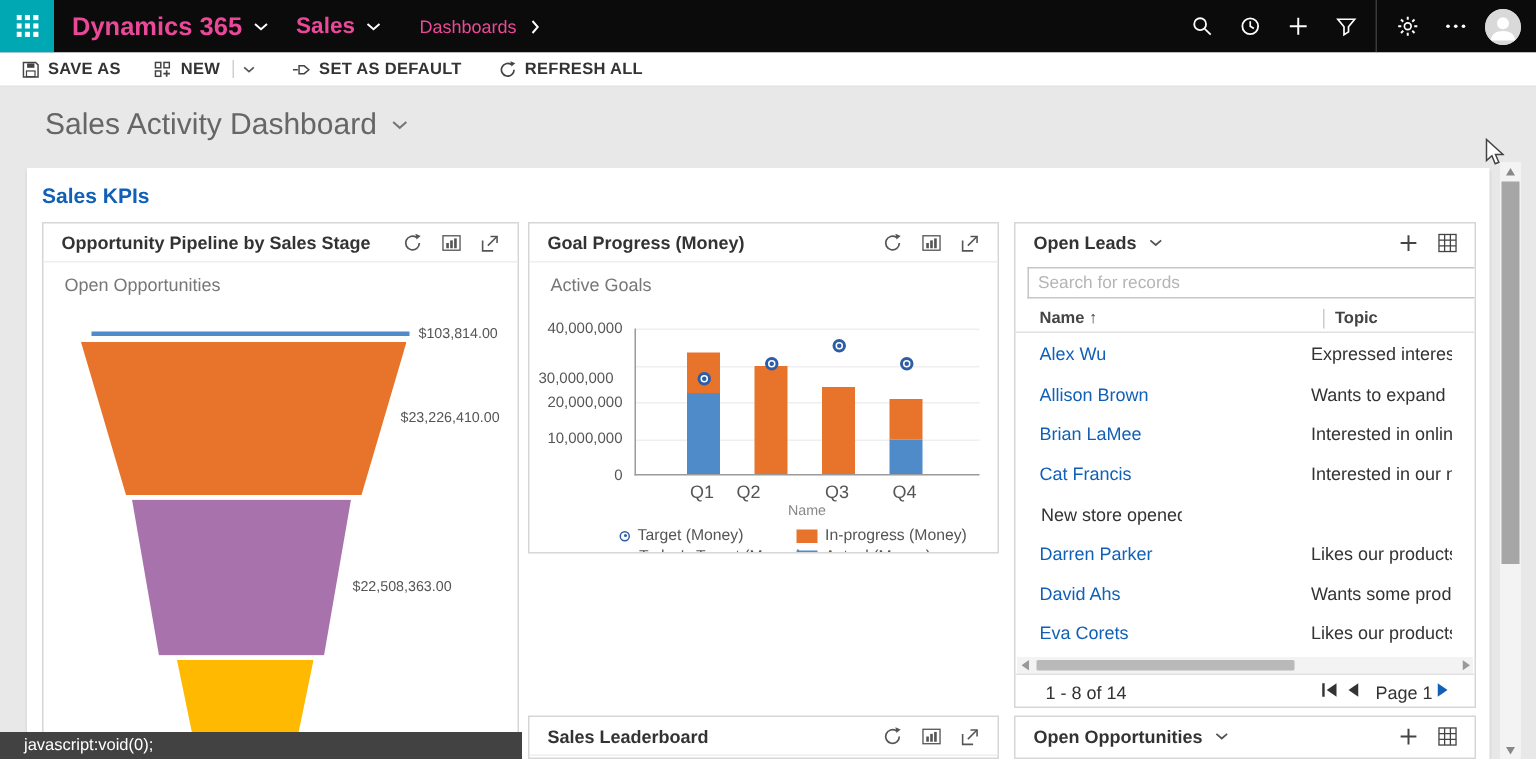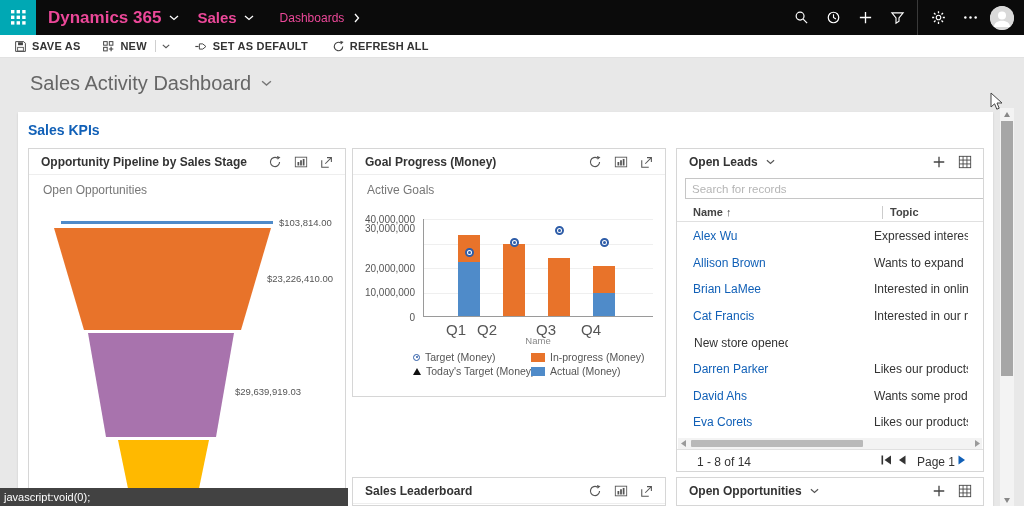--- a/index.html
+++ b/index.html
@@ -33,50 +33,50 @@
 
   
   .panel { position:absolute; background:#fff; border:1px solid #d6d6d6; overflow:hidden; }
   .panel-h { height:26px; display:flex; align-items:center; padding:0 8px 0 12px; }
   .panel-h .ttl { font-size:12px; font-weight:700; color:#333; display:flex; align-items:center; gap:8px; }
   .panel-h .sp { flex:1; }
   .ph-ic { width:20px; height:20px; display:flex; align-items:center; justify-content:center; cursor:pointer; margin-left:6px; }
   .subtitle { position:absolute; left:14px; top:34px; font-size:12px; color:#777; }
 
   #panel-funnel   { left:28px;  top:148px; width:318px; height:358px; }
-  #panel-goal     { left:352px; top:148px; width:314px; height:249px; }
+  #panel-goal     { left:352px; top:148px; width:314px; height:221px; }
   #panel-leads    { left:676px; top:148px; width:308px; height:324px; }
   #panel-board    { left:352px; top:477px; width:314px; height:29px; }
   #panel-opps     { left:676px; top:477px; width:308px; height:29px; }
   #panel-funnel .panel-h, #panel-goal .panel-h, #panel-board .panel-h { border-bottom:1px solid #eee; }
 
   
   .fseg { position:absolute; }
   .f-line   { left:32px; top:72px;  width:212px; height:3px;  background:#4f8bc9; }
   .f-orange { left:25px; top:79px;  width:217px; height:102px; background:#e8732a; clip-path:polygon(0 0,100% 0,calc(100% - 30px) 100%,30px 100%); }
   .f-purple { left:59px; top:184px; width:146px; height:104px; background:#a873ad; clip-path:polygon(0 0,100% 0,calc(100% - 18px) 100%,18px 100%); }
   .f-yellow { left:89px; top:291px; width:91px;  height:68px;  background:#ffb900; clip-path:polygon(0 0,100% 0,calc(100% - 14px) 100%,14px 100%); }
   .flabel { position:absolute; font-size:9.5px; color:#555; white-space:nowrap; }
   .fl1 { left:250px; top:68px; }
   .fl2 { left:238px; top:124px; }
   .fl3 { left:206px; top:237px; }
 
   
   .plot { position:absolute; left:70px; top:70px; width:230px; height:98px; border-left:1px solid #9a9a9a; border-bottom:1px solid #9a9a9a; }
   .gline { position:absolute; left:0; width:100%; height:1px; background:#efefef; }
   .ytick { position:absolute; width:62px; text-align:right; font-size:10px; color:#555; }
-  .ytick:nth-of-type(1){ top:65px; }  .ytick:nth-of-type(2){ top:74px; }
+  .ytick:nth-of-type(1){ top:65px; }  .ytick:nth-of-type(2){ top:98px;text-align:center; }
   .ytick:nth-of-type(3){ top:114px; } .ytick:nth-of-type(4){ top:138px; }
   .ytick:nth-of-type(5){ top:163px; }
   .bar-stack { position:absolute; bottom:0; width:22px; display:flex; flex-direction:column; justify-content:flex-end; }
   .seg-prog { background:#e8732a; }
   .seg-act { background:#4f8bc9; }
   .tdot { position:absolute; width:9px; height:9px; border:2px solid #2e5da8; border-radius:50%; background:#fff; display:flex; align-items:center; justify-content:center; }
   .tdot::after { content:""; width:3px; height:3px; border-radius:50%; background:#2e5da8; }
-  .xcat { position:absolute; width:44px; text-align:left; font-size:15px; color:#555; top:172px; }
+  .xcat { position:absolute; width:44px; text-align:center; font-size:12px; color:#555; top:172px; }
   .xlabel { position:absolute; top:186px; left:70px; width:230px; text-align:center; font-size:9.5px; color:#888; }
   .legend { position:absolute; left:60px; top:201px; display:grid; grid-template-columns:118px auto; grid-auto-rows:14px; font-size:10.5px; color:#555; }
   .leg { display:flex; align-items:center; gap:5px; white-space:nowrap; }
   .m-ring { width:7px; height:7px; border:1.6px solid #2e5da8; border-radius:50%; background:#fff; position:relative; }
   .m-ring::after { content:""; position:absolute; left:1.6px; top:1.6px; width:2px; height:2px; border-radius:50%; background:#2e5da8; }
   .m-tri { width:0; height:0; border-left:4px solid transparent; border-right:4px solid transparent; border-bottom:7px solid #111; }
   .m-sq { width:14px; height:9px; }
 
   
   .search-row { position:absolute; left:8px; top:29px; width:332px; height:21px; display:flex; }
@@ -93,21 +93,21 @@
   .lead-topic { position:relative; left:17px; width:94px; font-size:12px; color:#333; white-space:nowrap; overflow:hidden; }
   .hscroll { position:absolute; left:1px; top:289px; width:304px; height:11px; background:#f3f3f3; display:flex; align-items:center; }
   .hs-arrow { width:10px; height:11px; display:flex; align-items:center; justify-content:center; cursor:pointer; }
   .hs-thumb { position:absolute; left:13px; width:172px; height:7px; background:#b9b9b9; border-radius:1px; cursor:grab; }
   .leads-foot { position:absolute; left:0; top:300px; width:100%; height:24px; border-top:1px solid #e0e0e0; font-size:12px; color:#333; }
   .range { position:absolute; left:20px; top:5px; }
   .pg { position:absolute; top:5px; cursor:pointer; display:flex; align-items:center; }
   .pg-first { left:204px; } .pg-prev { left:221px; } .pg-label { left:240px; cursor:default; } .pg-next { left:281px; }
 
   
-  .statusbar { position:absolute; left:0; top:488px; width:348px; height:18px; background:#424242; color:#fff; font-size:11px; display:flex; align-items:center; padding-left:4px; z-index:30; }
+  .statusbar { position:absolute; left:0; top:488px; width:348px; height:18px; background:#424242; color:#fff; font-size:11px; display:flex; align-items:center; padding-left:16px; z-index:30; }
   .vscroll { position:absolute; left:1000px; top:108px; width:14px; height:398px; background:#f3f3f3; z-index:20; }
   .vs-up { position:absolute; left:0; top:0; width:14px; height:12px; display:flex; align-items:center; justify-content:center; cursor:pointer; }
   .vs-down { position:absolute; left:0; bottom:0; width:14px; height:12px; display:flex; align-items:center; justify-content:center; cursor:pointer; }
   .vs-thumb { position:absolute; left:1px; top:13px; width:12px; height:255px; background:#a6a6a6; cursor:grab; }
   .tri-up { width:0;height:0;border-left:3.5px solid transparent;border-right:3.5px solid transparent;border-bottom:5px solid #888; }
   .tri-down { width:0;height:0;border-left:3.5px solid transparent;border-right:3.5px solid transparent;border-top:5px solid #888; }
   .cursor { position:absolute; left:990px; top:92px; z-index:40; pointer-events:none; }
 </style>
 </head>
 <body>
@@ -277,21 +277,21 @@
           </svg>
         </span>
     </div>
     <div class="subtitle">Open Opportunities</div>
     <div class="fseg f-line"></div>
     <div class="fseg f-orange"></div>
     <div class="fseg f-purple"></div>
     <div class="fseg f-yellow"></div>
     <span class="flabel fl1">$103,814.00</span>
     <span class="flabel fl2">$23,226,410.00</span>
-    <span class="flabel fl3">$29,639,919.03</span>
+    <span class="flabel fl3">$22,508,363.00</span>
   </div>
 
   <div class="panel" id="panel-goal">
     <div class="panel-h">
       <span class="ttl">Goal Progress (Money)</span>
       <span class="sp"></span>
       <span class="ph-ic">
           <svg width="14" height="14" viewBox="0 0 16 16">
             <path d="M13.2 8A5.2 5.2 0 1 1 10.9 3.7" fill="none" stroke="#555" stroke-width="1.3"></path>
             <polygon points="10.2,1 14.2,2.6 11,5.4" fill="#555"></polygon>

